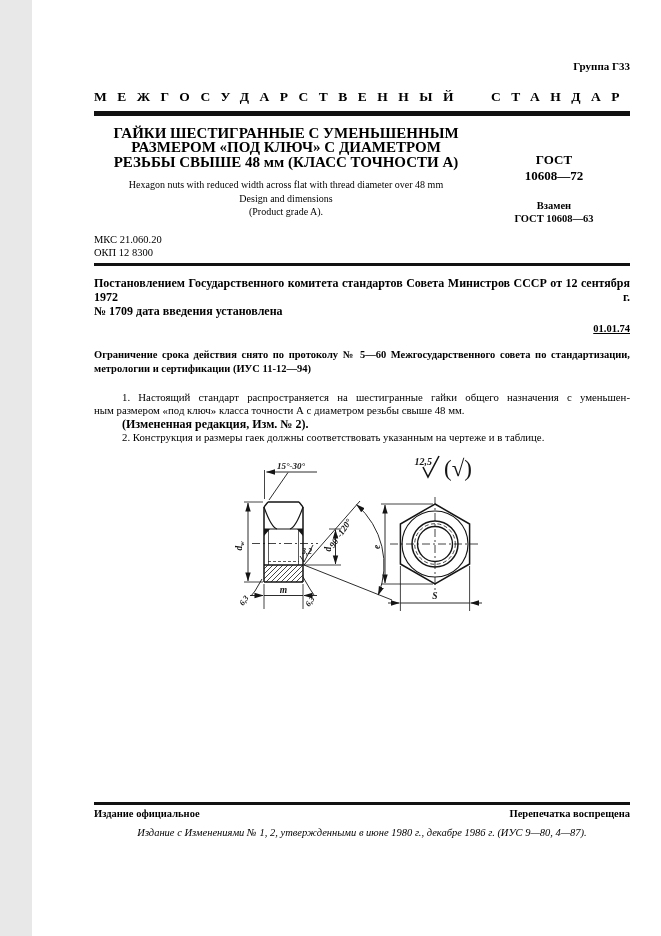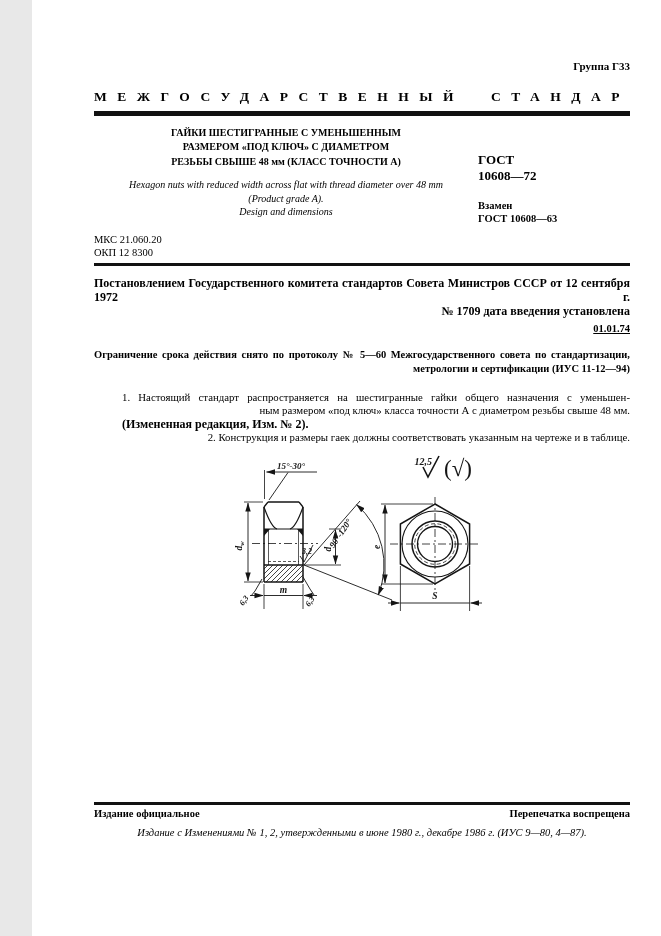--- a/index.html
+++ b/index.html
@@ -6,29 +6,29 @@
   .page{position:relative;width:661px;height:936px;background:#ffffff;color:#000000;
         font-family:"Liberation Serif","DejaVu Serif",serif;overflow:hidden;margin-left:32px;}
   .content{position:absolute;left:62px;top:60px;width:536px;}
   .group{font-size:11px;font-weight:bold;text-align:right;}
   .std-header{margin-top:17px;font-size:13.5px;font-weight:bold;letter-spacing:10.5px;
               word-spacing:13px;white-space:nowrap;overflow:hidden;}
   .rule-thick{margin-top:6px;height:4.5px;background:#111;}
   .rule-thick2{height:3px;background:#111;margin-top:4px;}
   .title-block{display:flex;margin-top:10px;}
   .title-left{flex:1;text-align:center;}
-  .title-ru{font-size:10px;font-weight:bold;line-height:14.5px;}
+  .title-ru{font-size:15px;font-weight:bold;line-height:14.5px;}
   .subtitle{margin-top:10px;font-size:11px;font-weight:bold;}
-  .title-en{margin-top:9px;font-size:10px;line-height:13.5px;font-style:italic;}
-  .title-right{width:152px;text-align:left;}
+  .title-en{margin-top:9px;font-size:10px;line-height:13.5px;}
+  .title-right{width:152px;text-align:center;}
   .gost{margin-top:26px;font-size:13px;font-weight:bold;line-height:16px;}
   .vzamen{margin-top:15px;font-size:10.5px;font-weight:bold;line-height:13px;}
   .codes{margin-top:8px;font-size:10.5px;line-height:13px;}
   p{margin:0;}
-  .line{display:block;text-align:right;}
+  .line{display:block;}
   .jl{text-align:justify;text-align-last:justify;}
   .decree{margin-top:10px;font-size:12px;line-height:14px;font-weight:bold;}
   .date{margin-top:5px;font-size:10.5px;font-weight:bold;text-align:right;text-decoration:underline;}
   .limitation{margin-top:14px;font-size:10.5px;line-height:14px;font-weight:bold;}
   .para{margin-top:15px;font-size:10.8px;line-height:13.5px;}
   .para .ind{text-indent:28px;}
   .note{margin-top:0;font-size:12px;line-height:13.5px;font-weight:bold;text-indent:28px;}
   .p2{margin-top:0;}
   .drawing{position:absolute;left:160px;top:443px;}
   .drawing text{font-family:"Liberation Serif","DejaVu Serif",serif;fill:#151515;}
@@ -57,22 +57,22 @@
 
     <div class="title-block">
       <div class="title-left">
         <div class="title-ru">
           <div>ГАЙКИ ШЕСТИГРАННЫЕ С УМЕНЬШЕННЫМ</div>
           <div>РАЗМЕРОМ «ПОД КЛЮЧ» С ДИАМЕТРОМ</div>
           <div>РЕЗЬБЫ СВЫШЕ 48 мм (КЛАСС ТОЧНОСТИ А)</div>
         </div>
         <div class="title-en">
           <div>Hexagon nuts with reduced width across flat with thread diameter over 48 mm</div>
+          <div>Design and dimensions</div>
           <div>(Product grade A).</div>
-          <div>Design and dimensions</div>
         </div>
       </div>
       <div class="title-right">
         <div class="gost">
           <div>ГОСТ</div>
           <div>10608—72</div>
         </div>
         <div class="vzamen">
           <div>Взамен</div>
           <div>ГОСТ 10608—63</div>

